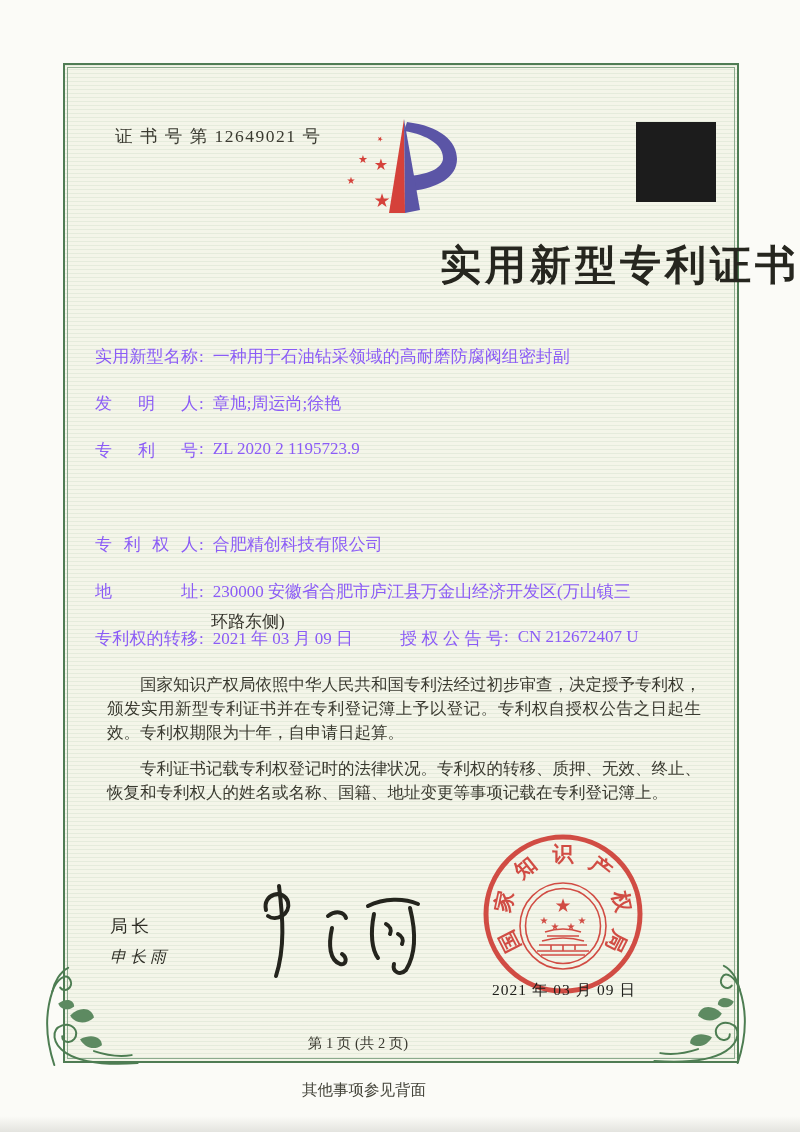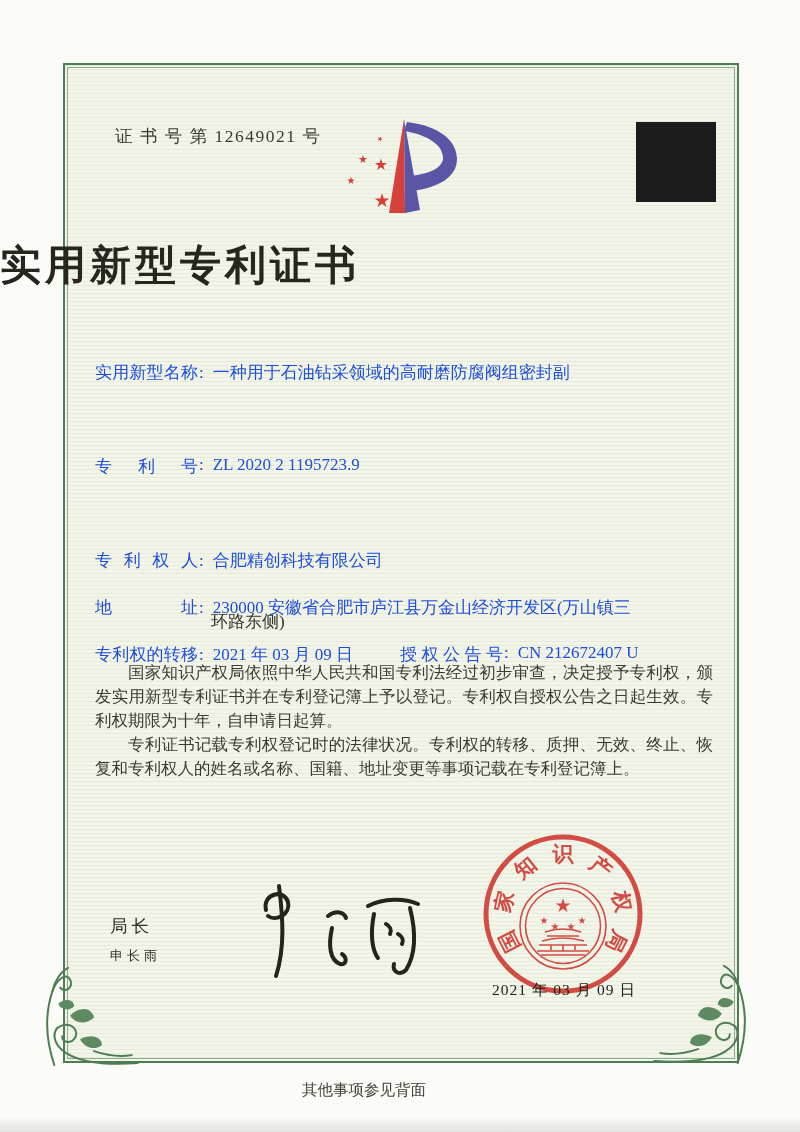--- a/index.html
+++ b/index.html
@@ -26,48 +26,48 @@
 
   
   .cert-no{
     position:absolute;left:94px;top:124px;
     font-size:17.5px;letter-spacing:1.5px;color:#3a3a30;white-space:nowrap;margin-left:21px;
   }
   .logo{position:absolute;left:338px;top:114px;width:132px;height:104px;}
   .qr{position:absolute;left:636px;top:122px;width:80px;height:80px;background:#fff;}
   .title{
     position:absolute;left:0;top:238px;width:800px;
-    text-align:left;font-size:41px;font-weight:700;letter-spacing:4px;color:#26261f;
+    text-align:right;font-size:41px;font-weight:700;letter-spacing:4px;color:#26261f;
   }
 
   
   .frow{
     position:absolute;left:95px;width:620px;
-    font-size:17px;color:#1d4ed8;white-space:nowrap;margin-top:16px;
+    font-size:17px;color:#8b5cf6;white-space:nowrap;
   }
   .flabel{
     display:inline-block;width:103px;
     text-align:justify;text-align-last:justify;
     vertical-align:top;
   }
   .fcolon{display:inline-block;margin:0 9px 0 1px;}
   .fvalue{display:inline-block;}
   .pair2{position:absolute;left:305px;top:0;}
   .addr2{position:absolute;left:211px;top:610px;font-size:17px;color:#33322a;}
 
   
   .body-text{
     position:absolute;left:95px;top:661px;width:618px;
     font-size:16.5px;line-height:24px;color:#3a3a30;text-align:justify;
   }
-  .body-text p{margin:0;text-indent:2em;}
+  .body-text p{margin:12px;text-indent:2em;}
 
   
   .signer-title{position:absolute;left:110px;top:914px;font-size:17.5px;letter-spacing:4px;color:#2e2e26;}
-  .signer-name{position:absolute;left:110px;top:947px;font-size:13px;letter-spacing:4px;color:#2e2e26;}
+  .signer-name{position:absolute;left:110px;top:947px;font-size:16px;letter-spacing:4px;color:#2e2e26;font-style:italic;}
   .signature{position:absolute;left:228px;top:876px;width:200px;height:105px;}
   .signature path{stroke:#24241d;stroke-width:4;fill:none;stroke-linecap:round;stroke-linejoin:round;}
 
   
   .seal{position:absolute;left:481px;top:832px;width:164px;height:164px;opacity:.93;}
   .seal .ring{fill:none;stroke:var(--seal-red,#cf4038);stroke-width:5;}
   .seal .emb{stroke:var(--seal-red,#cf4038);fill:none;stroke-width:1.6;}
   .seal-char{font-size:21px;font-weight:700;fill:var(--seal-red,#cf4038);
     text-anchor:middle;dominant-baseline:central;font-family:"Liberation Serif","DejaVu Serif",serif;}
   .star{fill:var(--seal-red,#cf4038);text-anchor:middle;font-family:"DejaVu Sans",sans-serif;}
@@ -250,20 +250,23 @@
       <rect x="6" y="10" width="1" height="1" fill="#1c1c1c"></rect>
       <rect x="12" y="6" width="1" height="1" fill="#1c1c1c"></rect>
       <rect x="6" y="12" width="1" height="1" fill="#1c1c1c"></rect>
     </svg>
 
   <div class="title">实用新型专利证书</div>
 
   <div class="frow" style="top:345px">
     <span class="flabel">实用新型名称</span><span class="fcolon">:</span><span class="fvalue">一种用于石油钻采领域的高耐磨防腐阀组密封副</span>
   </div>
+  <div class="frow" style="top:392px">
+    <span class="flabel">发明人</span><span class="fcolon">:</span><span class="fvalue">章旭;周运尚;徐艳</span>
+  </div>
   <div class="frow" style="top:439px">
     <span class="flabel">专利号</span><span class="fcolon">:</span><span class="fvalue">ZL 2020 2 1195723.9</span>
   </div>
   <div class="frow" style="top:533px">
     <span class="flabel">专利权人</span><span class="fcolon">:</span><span class="fvalue">合肥精创科技有限公司</span>
   </div>
   <div class="frow" style="top:580px">
     <span class="flabel">地址</span><span class="fcolon">:</span><span class="fvalue">230000 安徽省合肥市庐江县万金山经济开发区(万山镇三</span>
   </div>
   <div class="addr2">环路东侧)</div>
@@ -316,20 +319,21 @@
       <path class="emb" d="M64,100 Q82,94 100,100"></path>
       <path class="emb" d="M67,104 h30 M66,104 h32"></path>
       <path class="emb" d="M61,109 Q82,103 103,109"></path>
       <path class="emb" d="M58,113 h48"></path>
       <path class="emb" d="M70,113 v5 M82,113 v6 M94,113 v5"></path>
       <path class="emb" d="M56,119 h52 M60,123 h44"></path>
     </g>
   </svg>
   <div class="seal-date">2021 年 03 月 09 日</div>
 
+  <div class="page-footer">第 1 页 (共 2 页)</div>
   <div class="back-note">其他事项参见背面</div>
 
   <svg class="flourish fl-left" viewBox="0 0 100 125">
     <path d="M98,120 C70,122 42,120 26,110 C12,101 10,86 22,82 C32,79 40,88 34,96 C30,101 22,99 22,93"></path>
     <path d="M14,122 C6,98 4,72 12,48 C16,36 26,28 30,36 C34,44 24,50 20,44"></path>
     <path d="M12,48 C14,38 20,28 28,24"></path>
     <path class="leaf" d="M30,72 C40,62 52,64 54,74 C46,82 34,80 30,72 Z"></path>
     <path class="leaf" d="M40,96 C52,90 62,94 62,102 C54,108 44,104 40,96 Z"></path>
     <path class="leaf" d="M18,60 C26,54 34,56 34,63 C28,68 20,66 18,60 Z"></path>
     <path d="M54,108 C66,112 80,114 92,112"></path>

